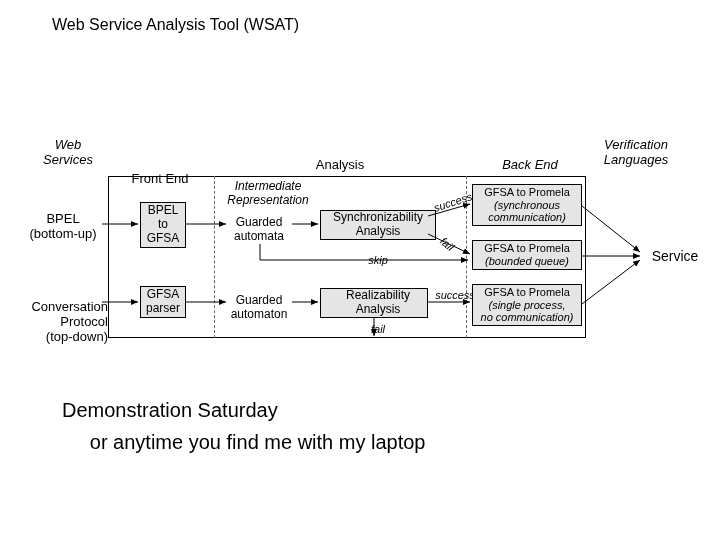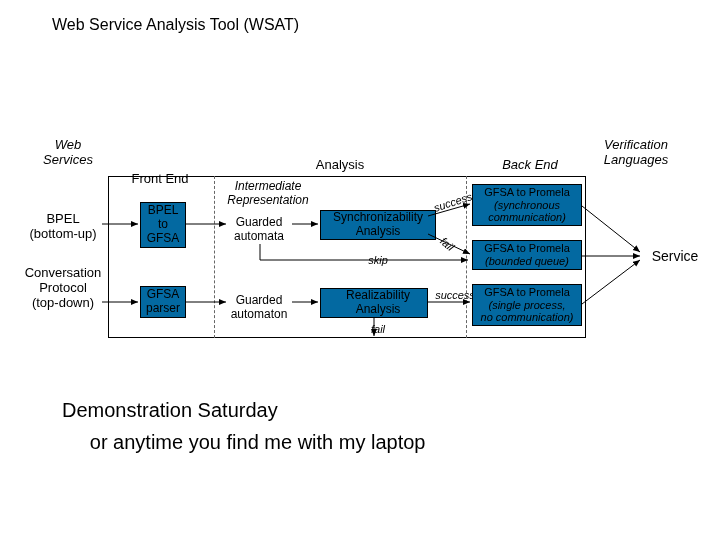--- a/index.html
+++ b/index.html
@@ -15,21 +15,21 @@
     position: absolute;
     top: 16px;
     left: 52px;
     font-size: 16px;
   }
   .lbl { position: absolute; font-size: 13px; text-align: center; line-height: 1.15; }
   .italic { font-style: italic; }
   .box {
     position: absolute;
     border: 1px solid #000;
-    background: #0369a1;
+    background: #e5e5e5;
     font-size: 12px;
     display: flex;
     align-items: center;
     justify-content: center;
     text-align: center;
     line-height: 1.15;
     padding: 2px 4px;
   }
   .outer {
     position: absolute;
@@ -61,21 +61,21 @@
 <div class="lbl" style="top:158px; left:300px; width:80px;">Analysis</div>
 <div class="lbl" style="top:158px; left:490px; width:80px;font-style:italic;">Back End</div>
 <div class="lbl italic" style="top:138px; left:586px; width:100px;">Verification<br>Languages</div>
 
 <div class="outer" style="top:176px; left:108px; width:478px; height:162px;"></div>
 
 <div class="vdash" style="top:176px; left:214px; height:162px;"></div>
 <div class="vdash" style="top:176px; left:466px; height:162px;"></div>
 
 <div class="lbl" style="top:212px; left:18px; width:90px;">BPEL<br>(bottom-up)</div>
-<div class="lbl" style="top:266px; left:18px; width:90px;">Conversation<br>Protocol<br>(top-down)</div>
+<div class="lbl" style="top:300px; left:18px; width:90px;text-align:right;">Conversation<br>Protocol<br>(top-down)</div>
 
 <div class="box" style="top:202px; left:140px; width:46px; height:46px;">BPEL<br>to<br>GFSA</div>
 <div class="box" style="top:286px; left:140px; width:46px; height:32px;">GFSA<br>parser</div>
 
 <div class="lbl italic" style="top:180px; left:218px; width:100px; font-size:12px;">Intermediate<br>Representation</div>
 <div class="lbl" style="top:216px; left:224px; width:70px; font-size:12px;">Guarded<br>automata</div>
 <div class="lbl" style="top:294px; left:224px; width:70px; font-size:12px;">Guarded<br>automaton</div>
 
 <div class="box" style="top:210px; left:320px; width:116px; height:30px;">Synchronizability<br>Analysis</div>
 <div class="box" style="top:288px; left:320px; width:108px; height:30px;padding-left:12px;">Realizability<br>Analysis</div>

